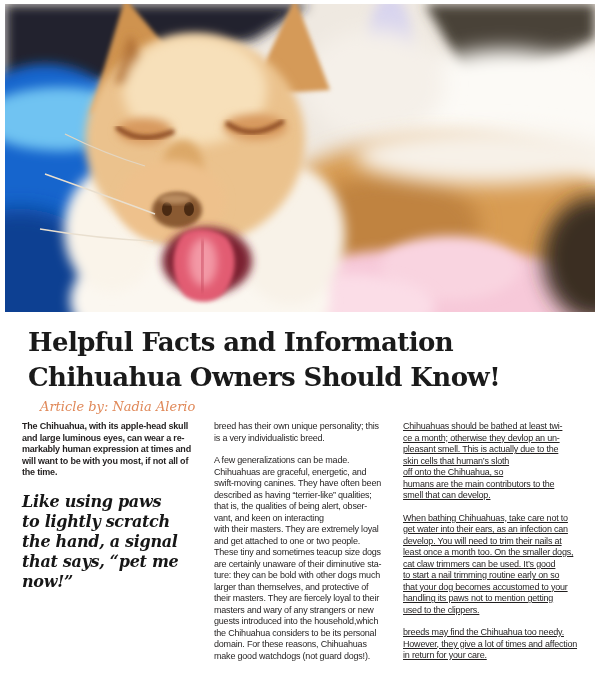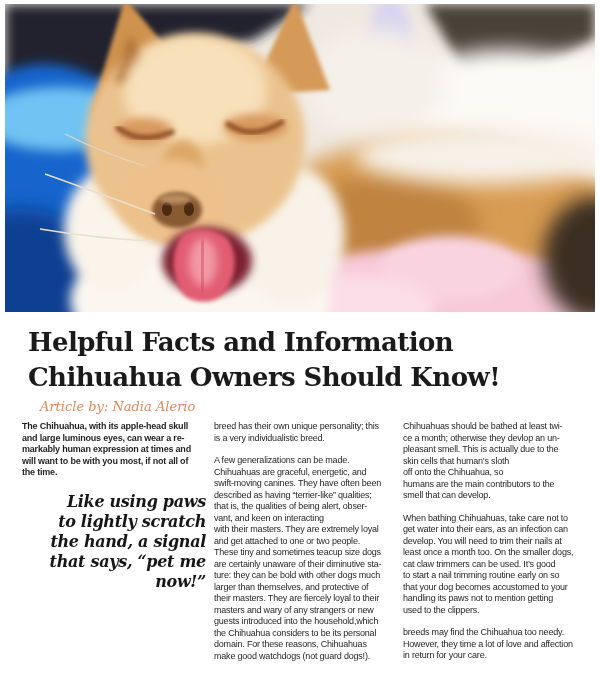--- a/index.html
+++ b/index.html
@@ -44,35 +44,35 @@
   
   .columns {
     display: flex;
     margin-top: 7px;
     padding: 0 5px 0 22px;
     gap: 8px;
   }
   .col { font-size: 9px; line-height: 11.5px; letter-spacing: -0.2px; }
   .col-1 { width: 184px; }
   .col-2 { width: 181px; }
-  .col-3 { width: 184px; }
+  .col-3 { width: 184px; text-decoration: underline; }
   .col p { margin-bottom: 11px; }
   .pre { white-space: pre-line; }
   .intro { font-weight: 700; }
   .warn-label { color: #ef8f3b; font-weight: 700; }
   .pull-quote {
     margin-top: 13px;
     font-family: "DejaVu Serif", serif;
     font-weight: 700;
     font-style: italic;
     font-size: 16px;
     line-height: 20px;
     letter-spacing: -0.3px;
     color: #161616;
-    text-align: right;
+    text-align: left;
     white-space: pre-line;
   }
 </style>
 </head>
 <body>
 
 <div class="page">
 
   <div class="hero">
     <svg viewBox="0 0 590 308" preserveAspectRatio="none">
@@ -200,18 +200,18 @@
       <p class="pre">When bathing Chihuahuas, take care not to
 get water into their ears, as an infection can
 develop. You will need to trim their nails at
 least once a month too. On the smaller dogs,
 cat claw trimmers can be used. It’s good
 to start a nail trimming routine early on so
 that your dog becomes accustomed to your
 handling its paws not to mention getting
 used to the clippers.</p>
       <p class="pre">breeds may find the Chihuahua too needy.
-However, they time a lot of love and affection
+However, they give a lot of times and affection
 in return for your care.</p>
     </div>
 
   </div>
 </div>
 
 </body></html>

